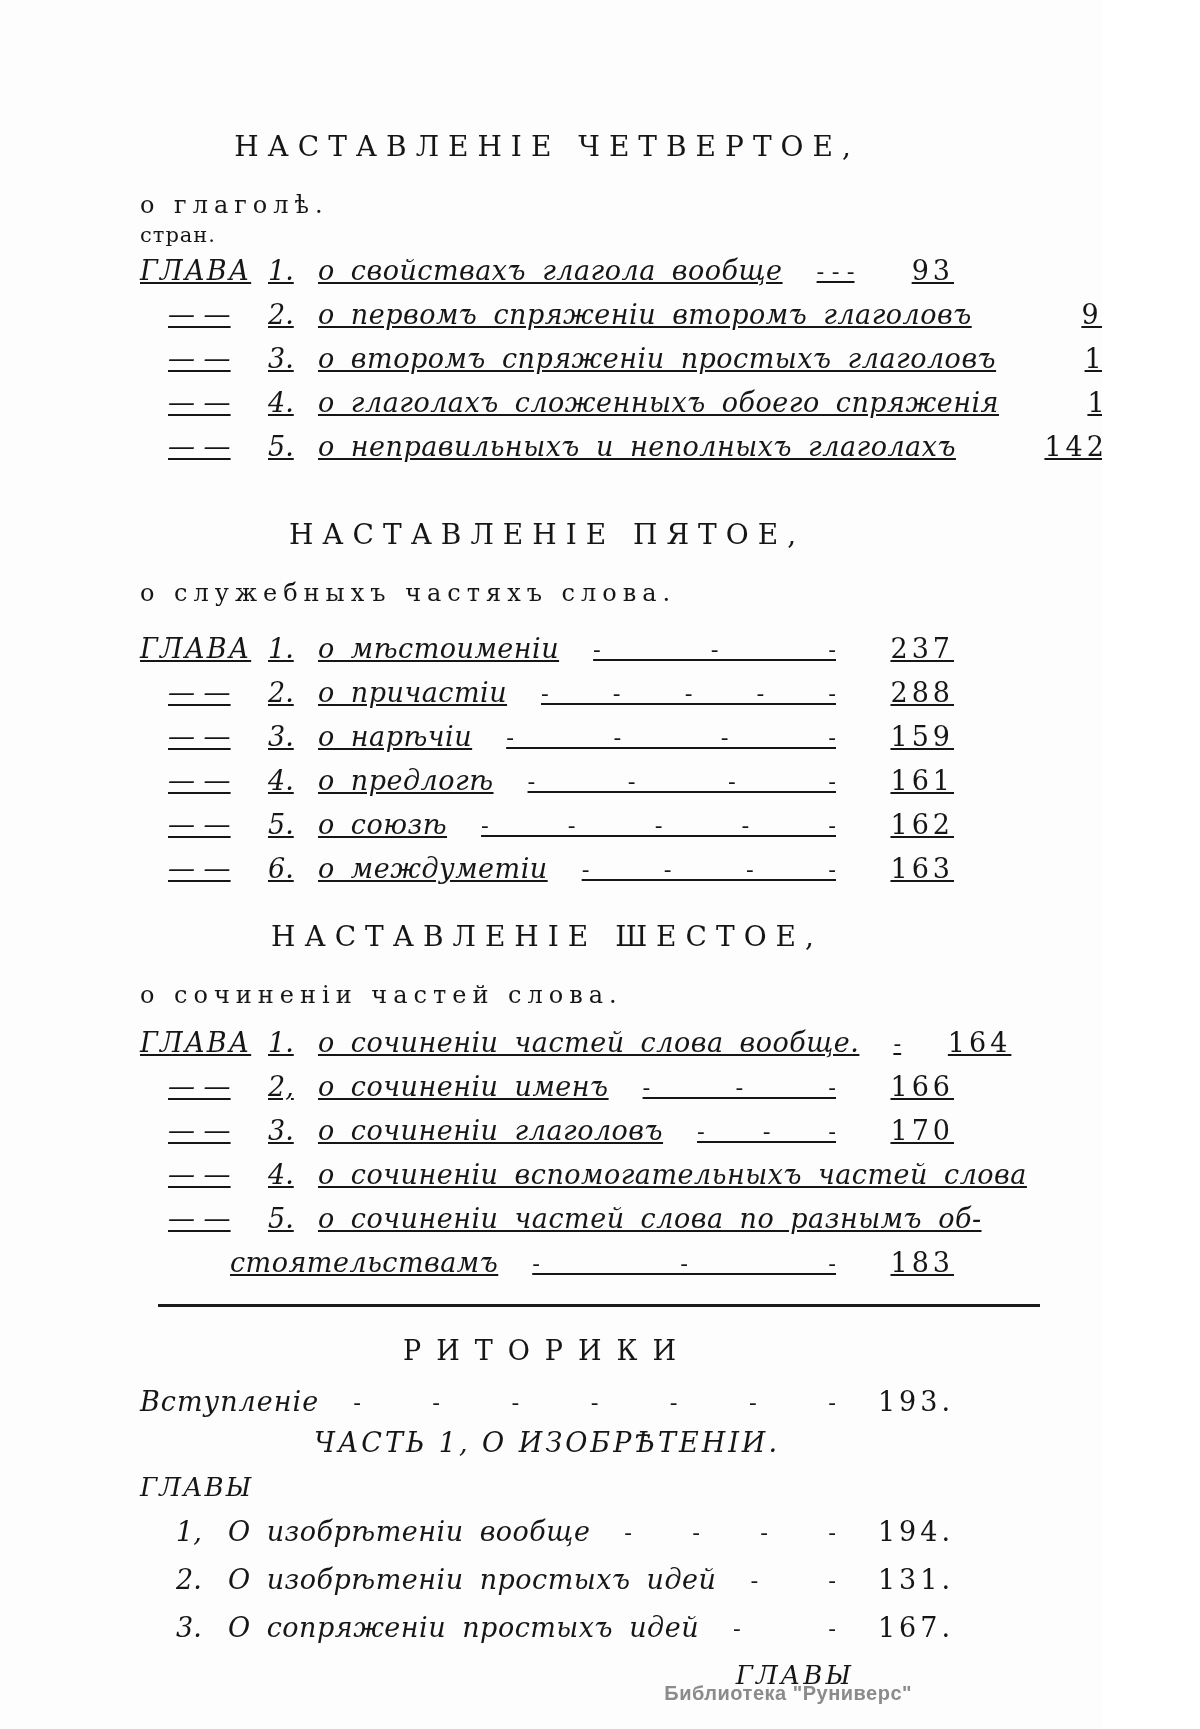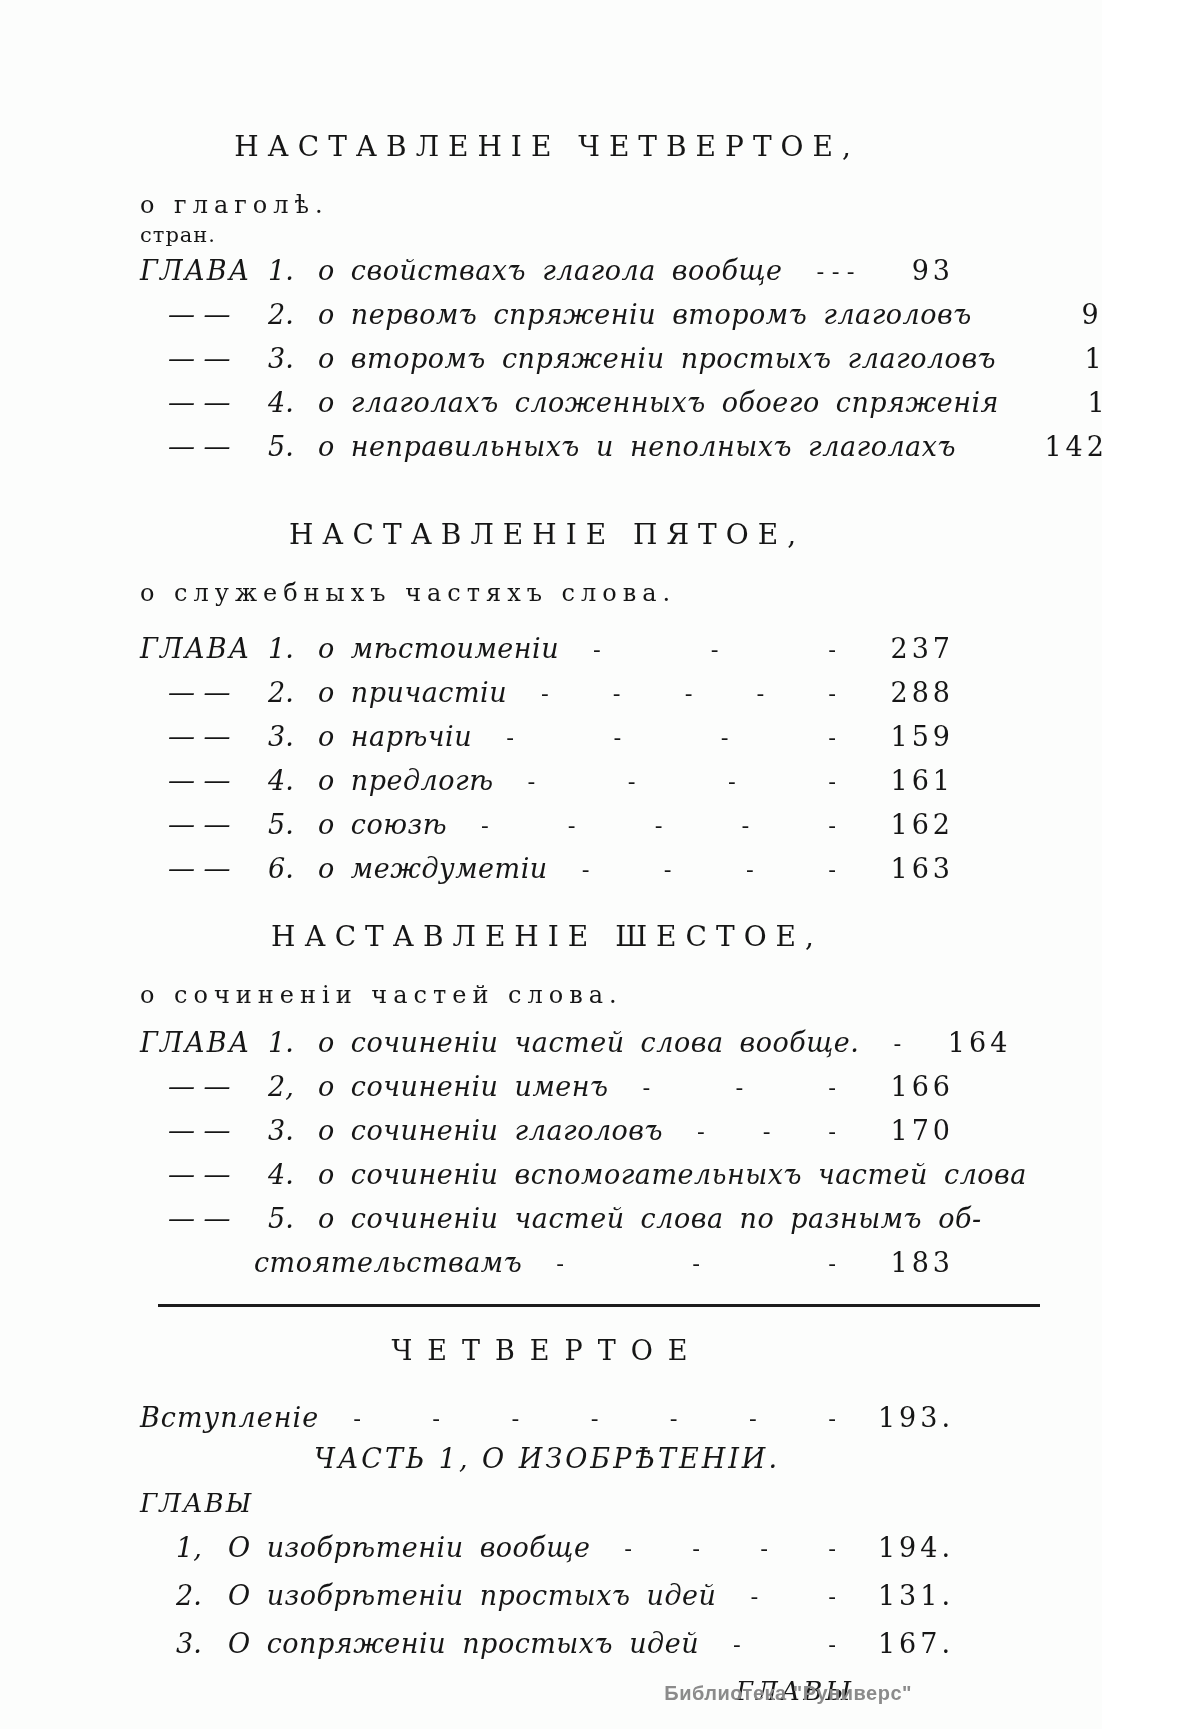--- a/index.html
+++ b/index.html
@@ -45,20 +45,21 @@
   .section-6 { margin-top: 36px; }
   .section-6 .entries { margin-top: 18px; }
 
   .entry {
     display: flex;
     align-items: flex-start;
     font-style: italic;
     font-size: 27px;
     margin-bottom: 13px;
     white-space: nowrap;
+    text-decoration: underline;
   }
   .prefix {
     flex: 0 0 128px;
     letter-spacing: 2px;
   }
   .prefix.dash { padding-left: 28px; letter-spacing: 0; }
   .num { flex: 0 0 50px; }
   .title {
     letter-spacing: 0.5px;
     word-spacing: 7px;
@@ -75,38 +76,38 @@
     overflow: hidden;
     height: 26px;
     line-height: 26px;
   }
   .pagenum {
     flex: 0 0 92px;
     text-align: right;
     font-style: normal;
     letter-spacing: 4px;
   }
-  .entry-cont .cont-indent { margin-left: 114px; }
+  .entry-cont .cont-indent { margin-left: 90px; }
 
   .rule {
     margin-top: 26px;
     margin-left: 18px;
     width: 882px;
     border-top: 3px solid #1c1c1c;
   }
 
   .rhetoric-heading {
     margin-top: 28px;
     text-align: center;
     font-size: 27px;
     letter-spacing: 15px;
     white-space: nowrap;
   }
   .intro-row {
-    margin-top: 36px;
+    margin-top: 20px;
     display: flex;
     align-items: center;
     font-style: italic;
     font-size: 27px;
   }
   .intro-label { letter-spacing: 1px; }
   .part-heading {
     margin-top: 10px;
     text-align: center;
     font-style: italic;
@@ -291,21 +292,21 @@
           <span class="title cont-indent">стоятельствамъ</span>
           <span class="leader">- - -</span>
           <span class="pagenum">183</span>
         </div>
       </div>
     </div>
 
     <div class="rule"></div>
 
     <div class="rhetoric">
-      <div class="rhetoric-heading">ЧЕТВЕРТОЕ</div>
+      <div class="rhetoric-heading">РИТОРИКИ</div>
       <div class="intro-row">
         <span class="intro-label">Вступленіе</span>
         <span class="leader">- - - - - - -</span>
         <span class="pagenum">193.</span>
       </div>
       <div class="part-heading">ЧАСТЬ 1, О ИЗОБРѢТЕНІИ.</div>
       <div class="chapters-label">ГЛАВЫ</div>
       <div class="rh-entries">
         <div class="rh-entry">
           <span class="num">1,</span>

